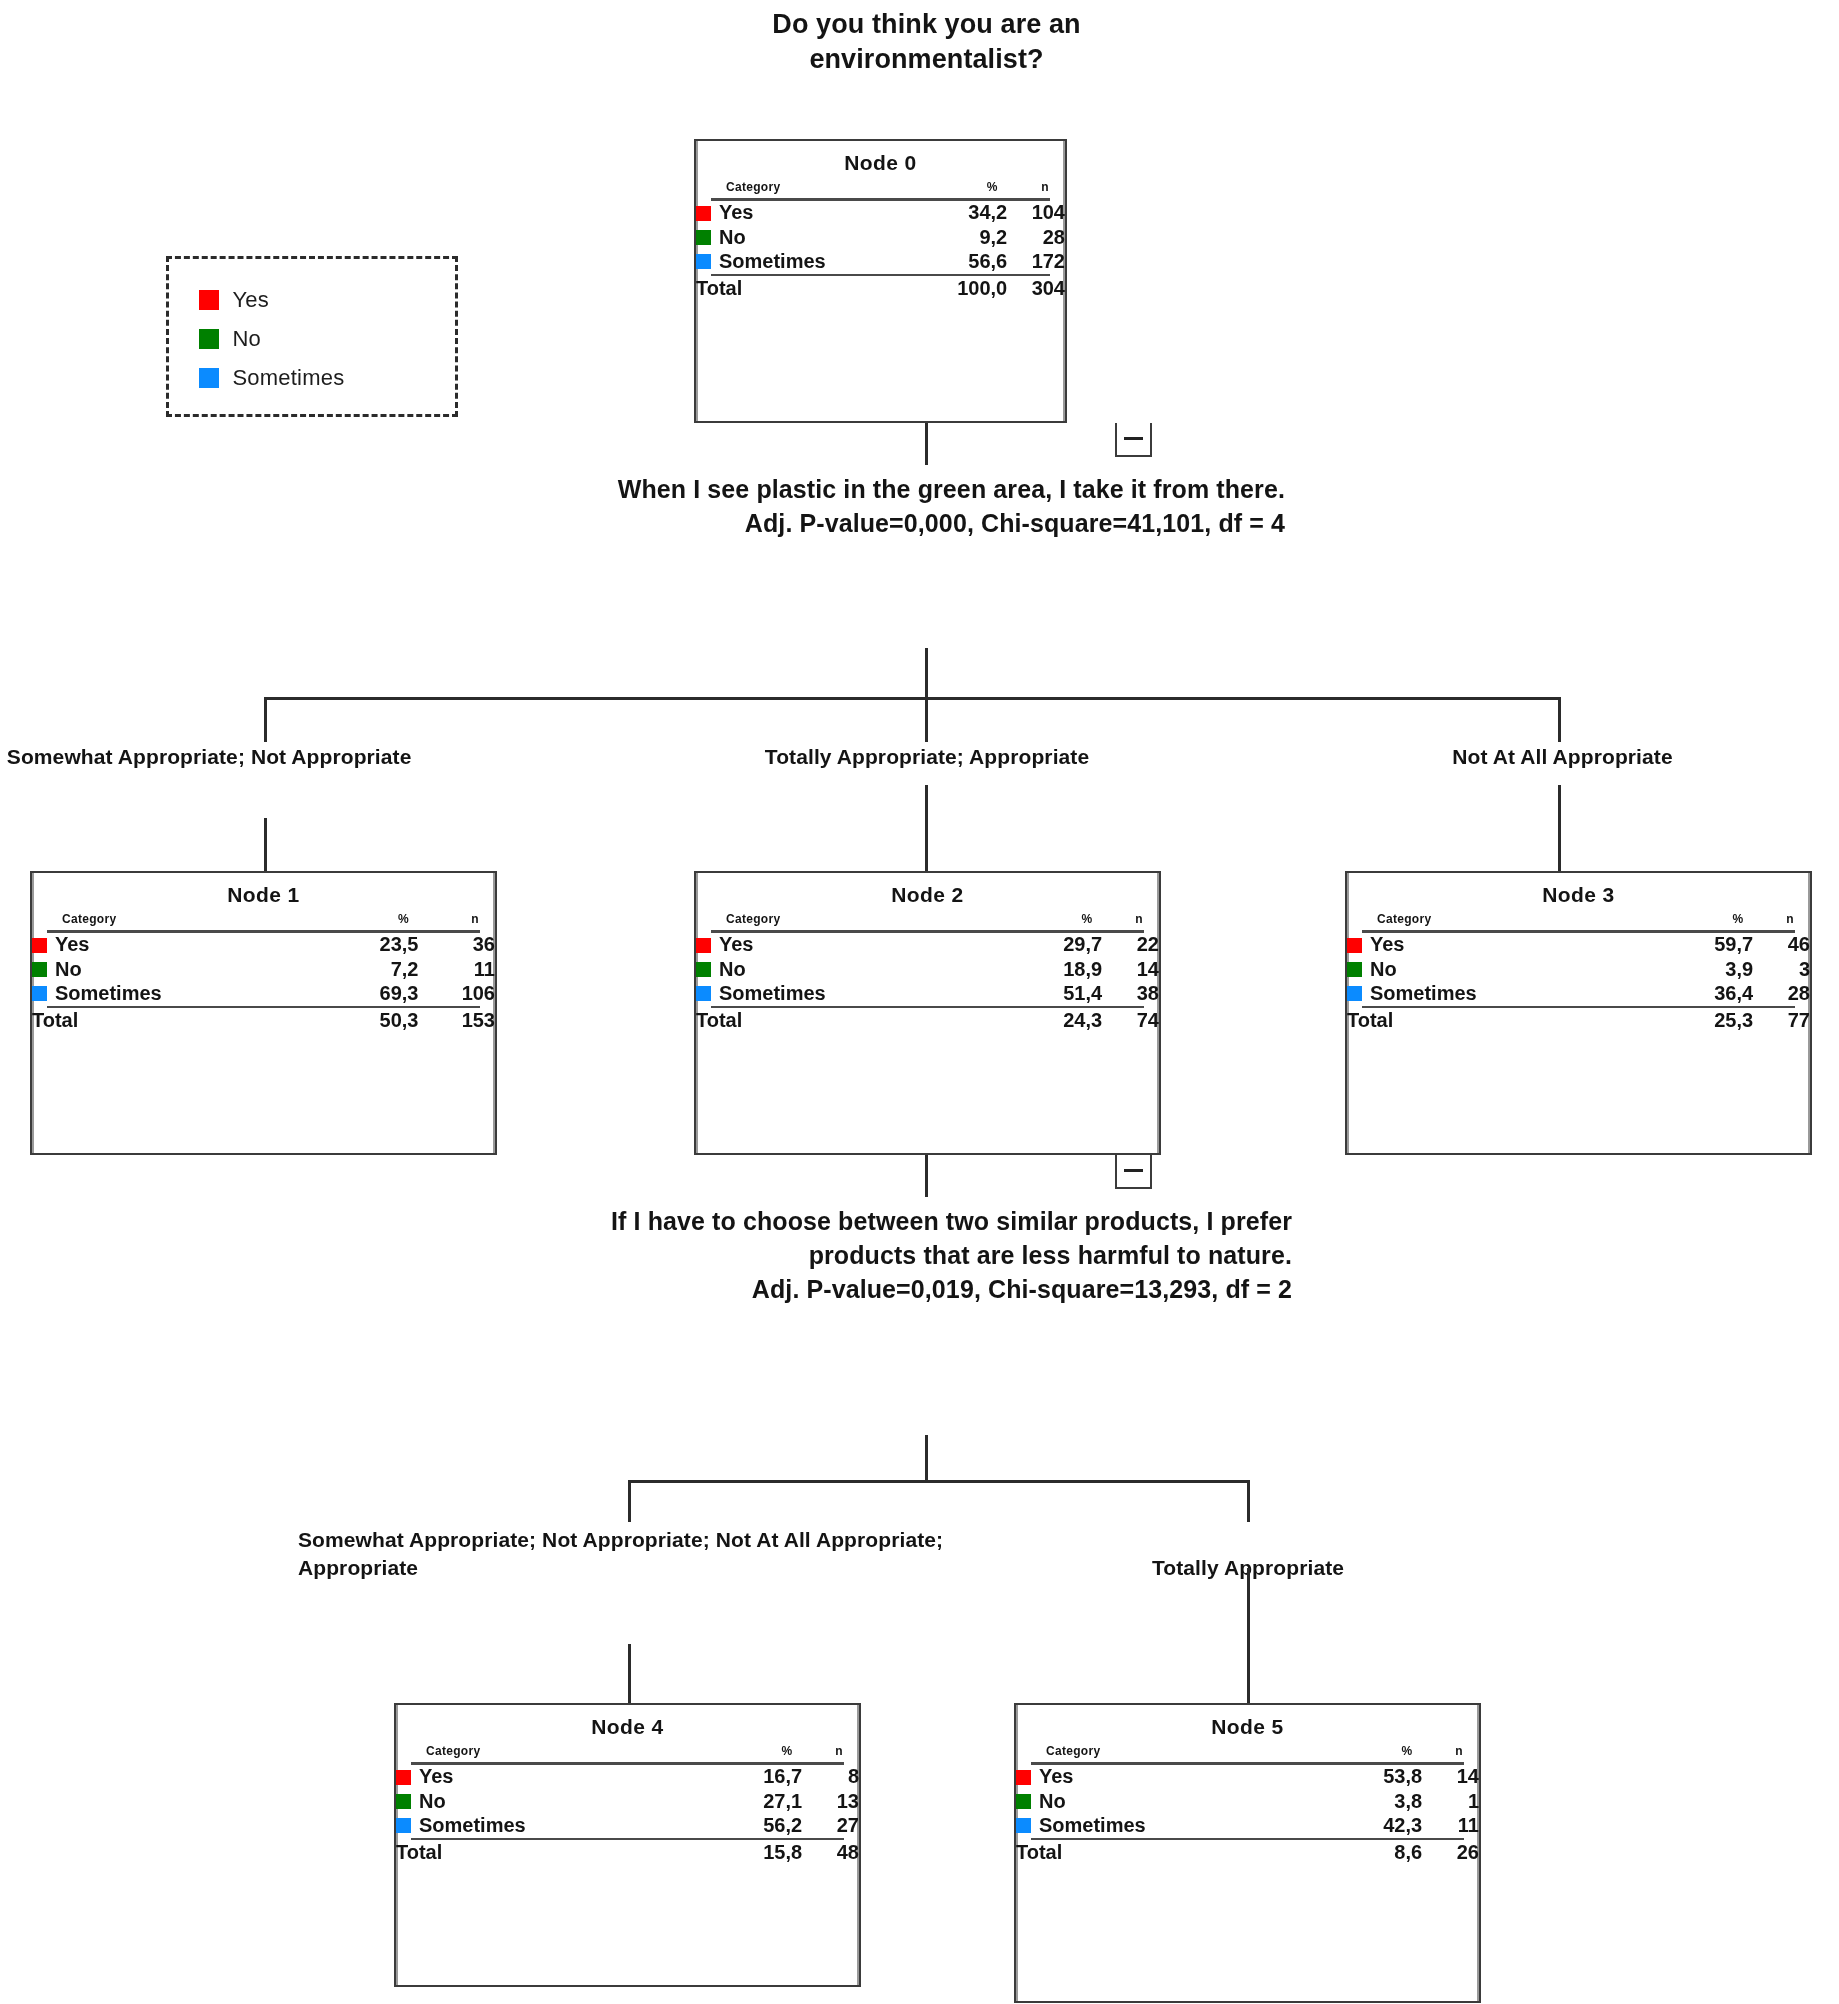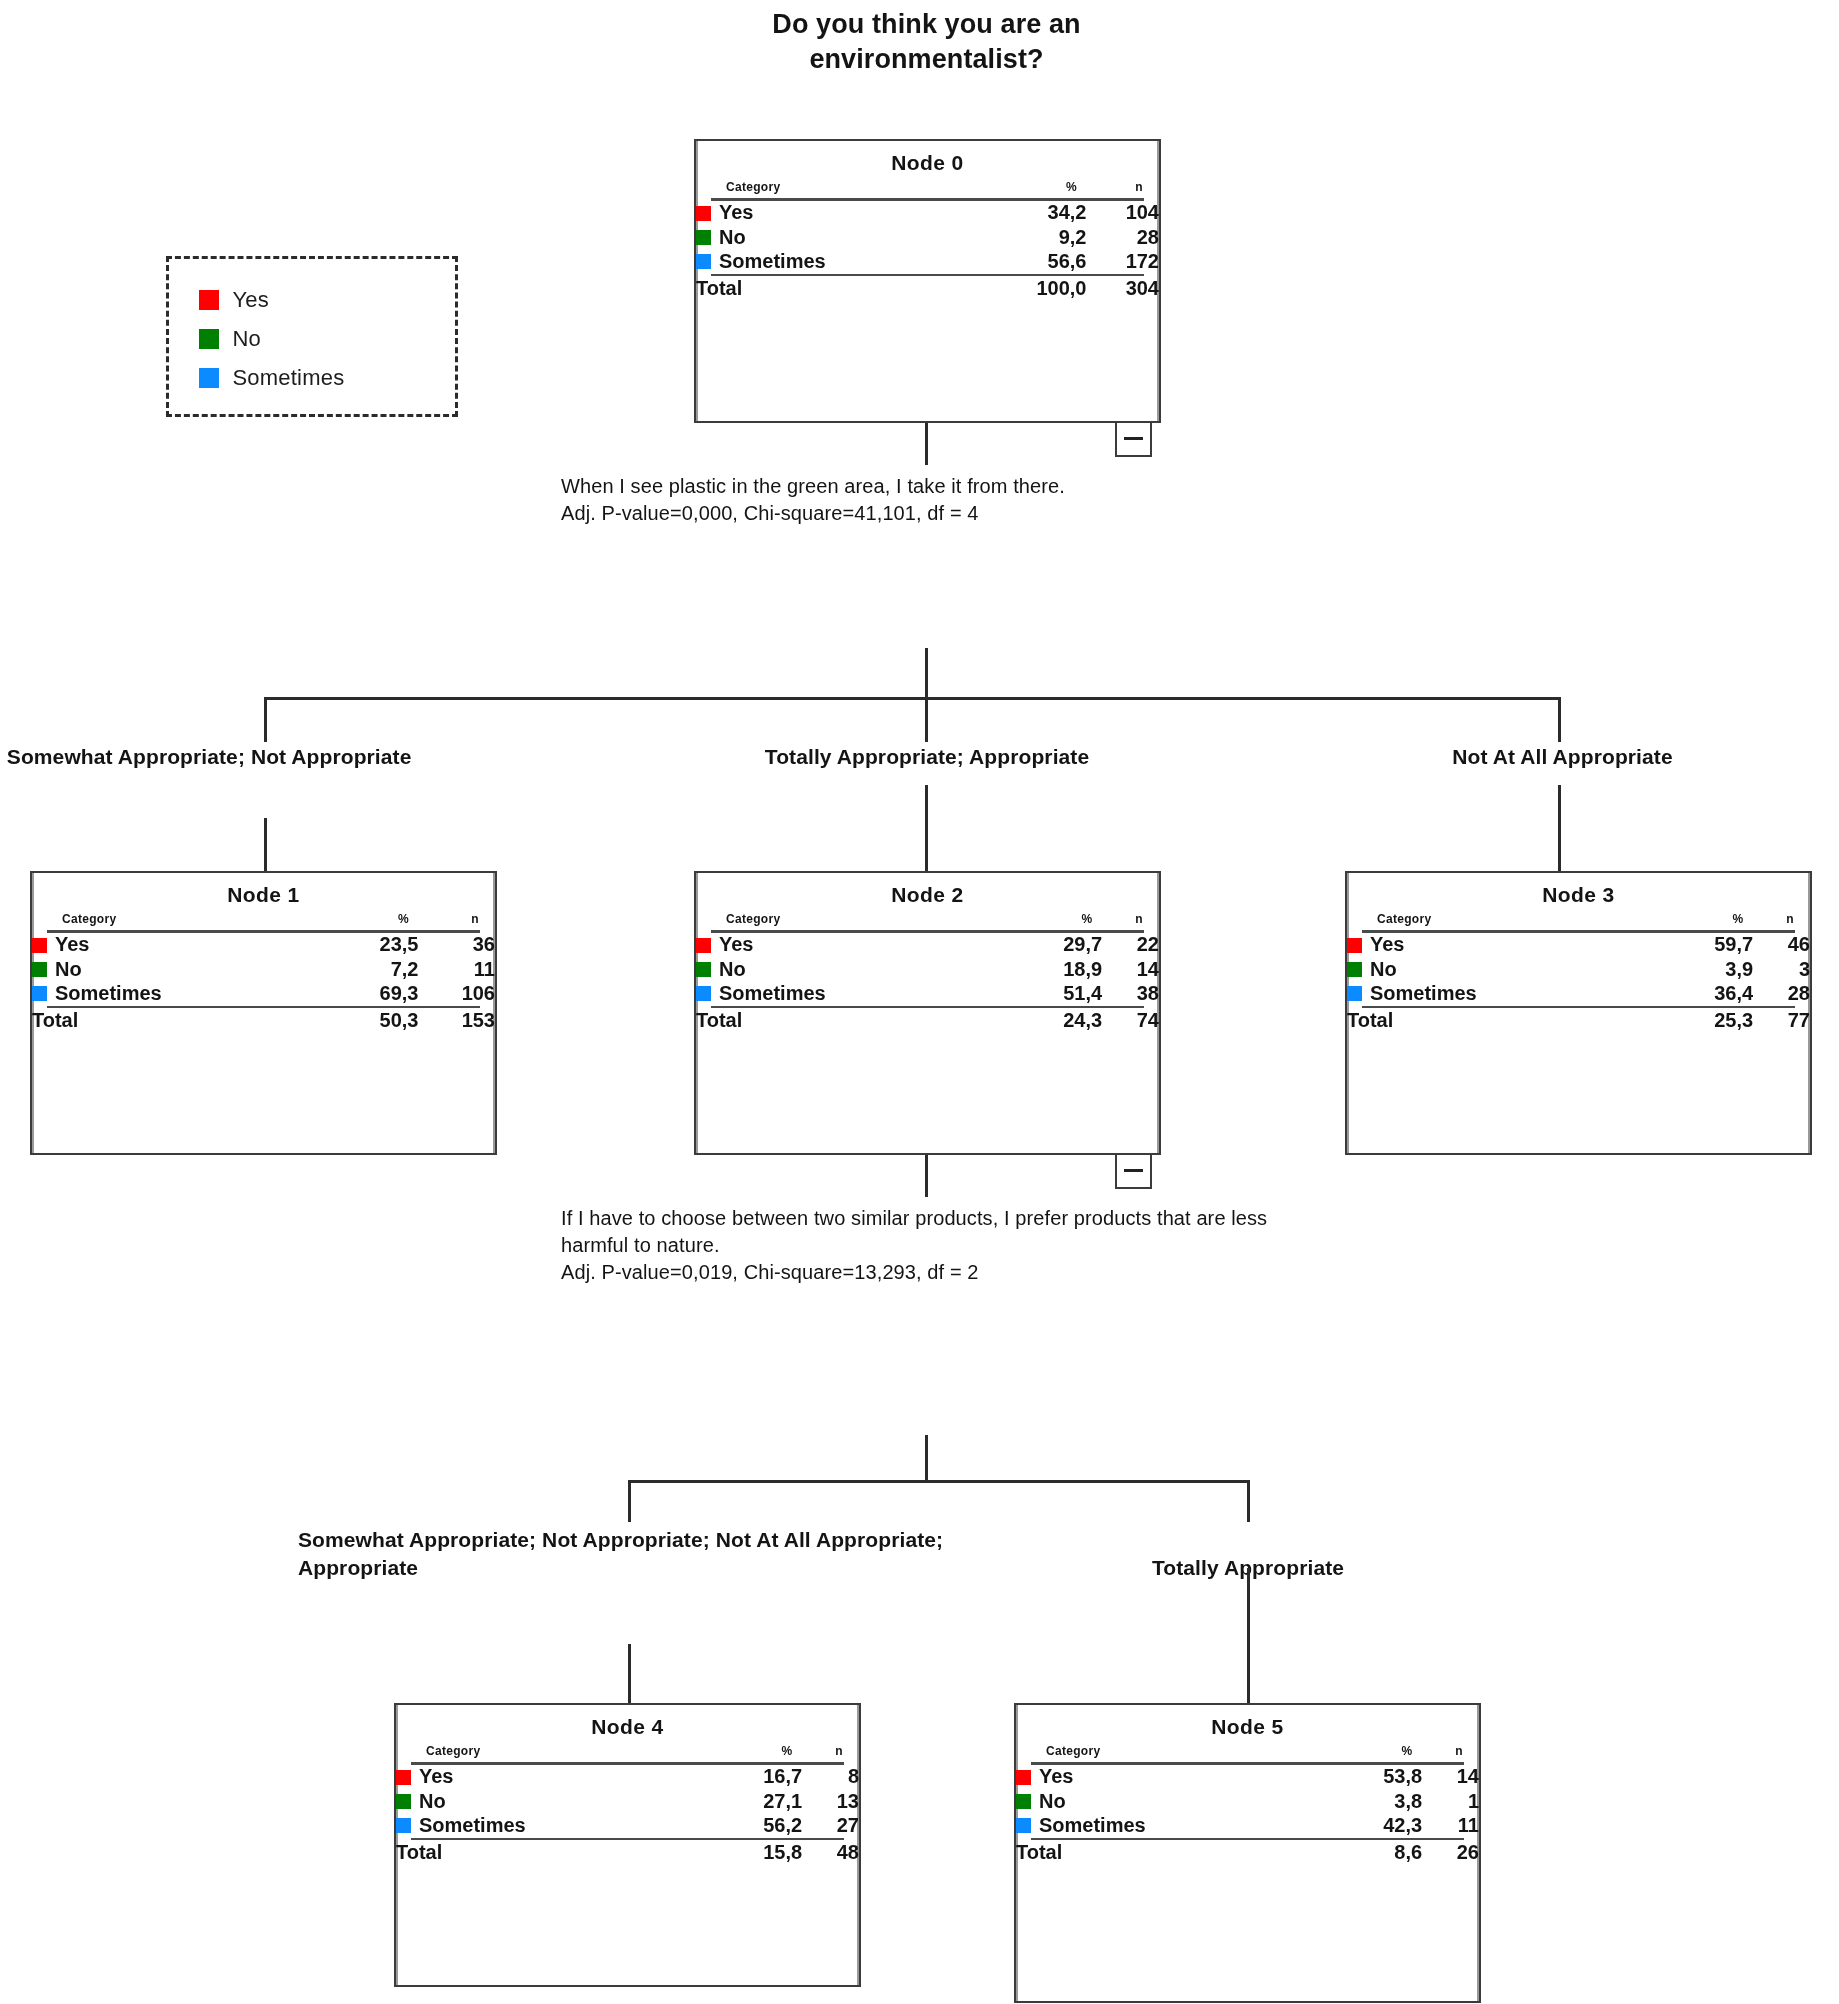--- a/index.html
+++ b/index.html
@@ -157,23 +157,23 @@
   }
   .hline {
     position: absolute;
     height: 2.7px;
     background: #2b2b2b;
   }
 
   
   .split-text {
     position: absolute;
-    text-align: left;
-    font-size: 20px;
-    font-weight: normal;
+    text-align: right;
+    font-size: 25px;
+    font-weight: bold;
     line-height: 1.35;
     letter-spacing: 0.1px;
     color: #141414;
   }
   .branch-label {
     position: absolute;
     font-size: 21px;
     font-weight: bold;
     line-height: 1.32;
     letter-spacing: 0.1px;
@@ -199,21 +199,21 @@
         <span class="legend-swatch" style="background:#008000"></span>
         <span class="legend-label">No</span>
       </div>
       <div class="legend-row">
         <span class="legend-swatch" style="background:#0B8BFF"></span>
         <span class="legend-label">Sometimes</span>
       </div>
     </div>
   </div>
 
-  <div class="node" style="left:694px; top:139px; width:467px; height:284px;">
+  <div class="node" style="left:694px; top:139px; width:373px; height:284px;">
     <div class="node-title">Node 0</div>
     <table class="node-table">
       <tbody>
           <tr>
         <th class="c-cat">Category</th>
         <th class="c-pct">%</th>
         <th class="c-n">n</th>
       </tr>
       <tr class="head-rule">
             <td colspan="3">

